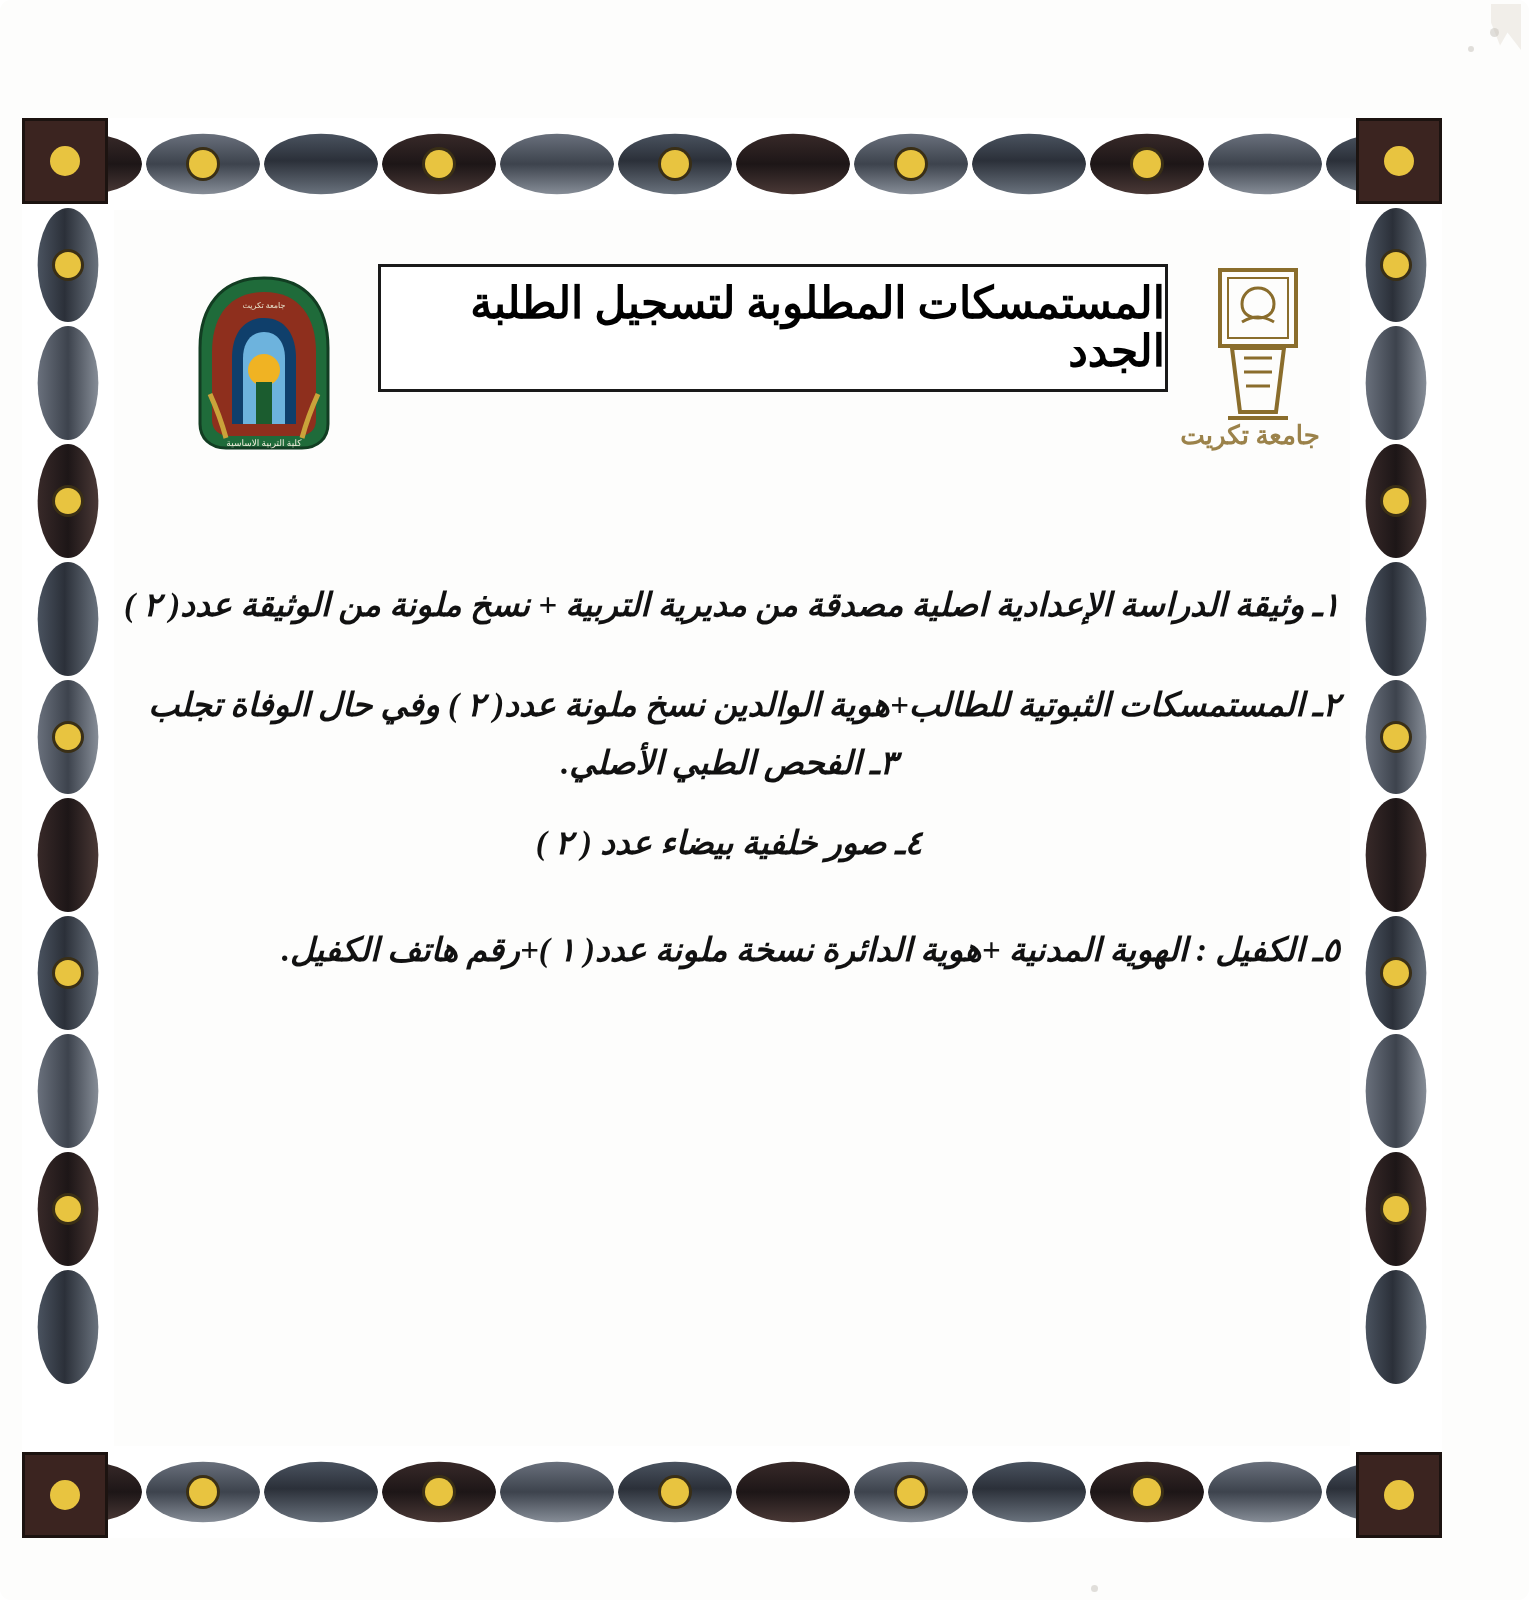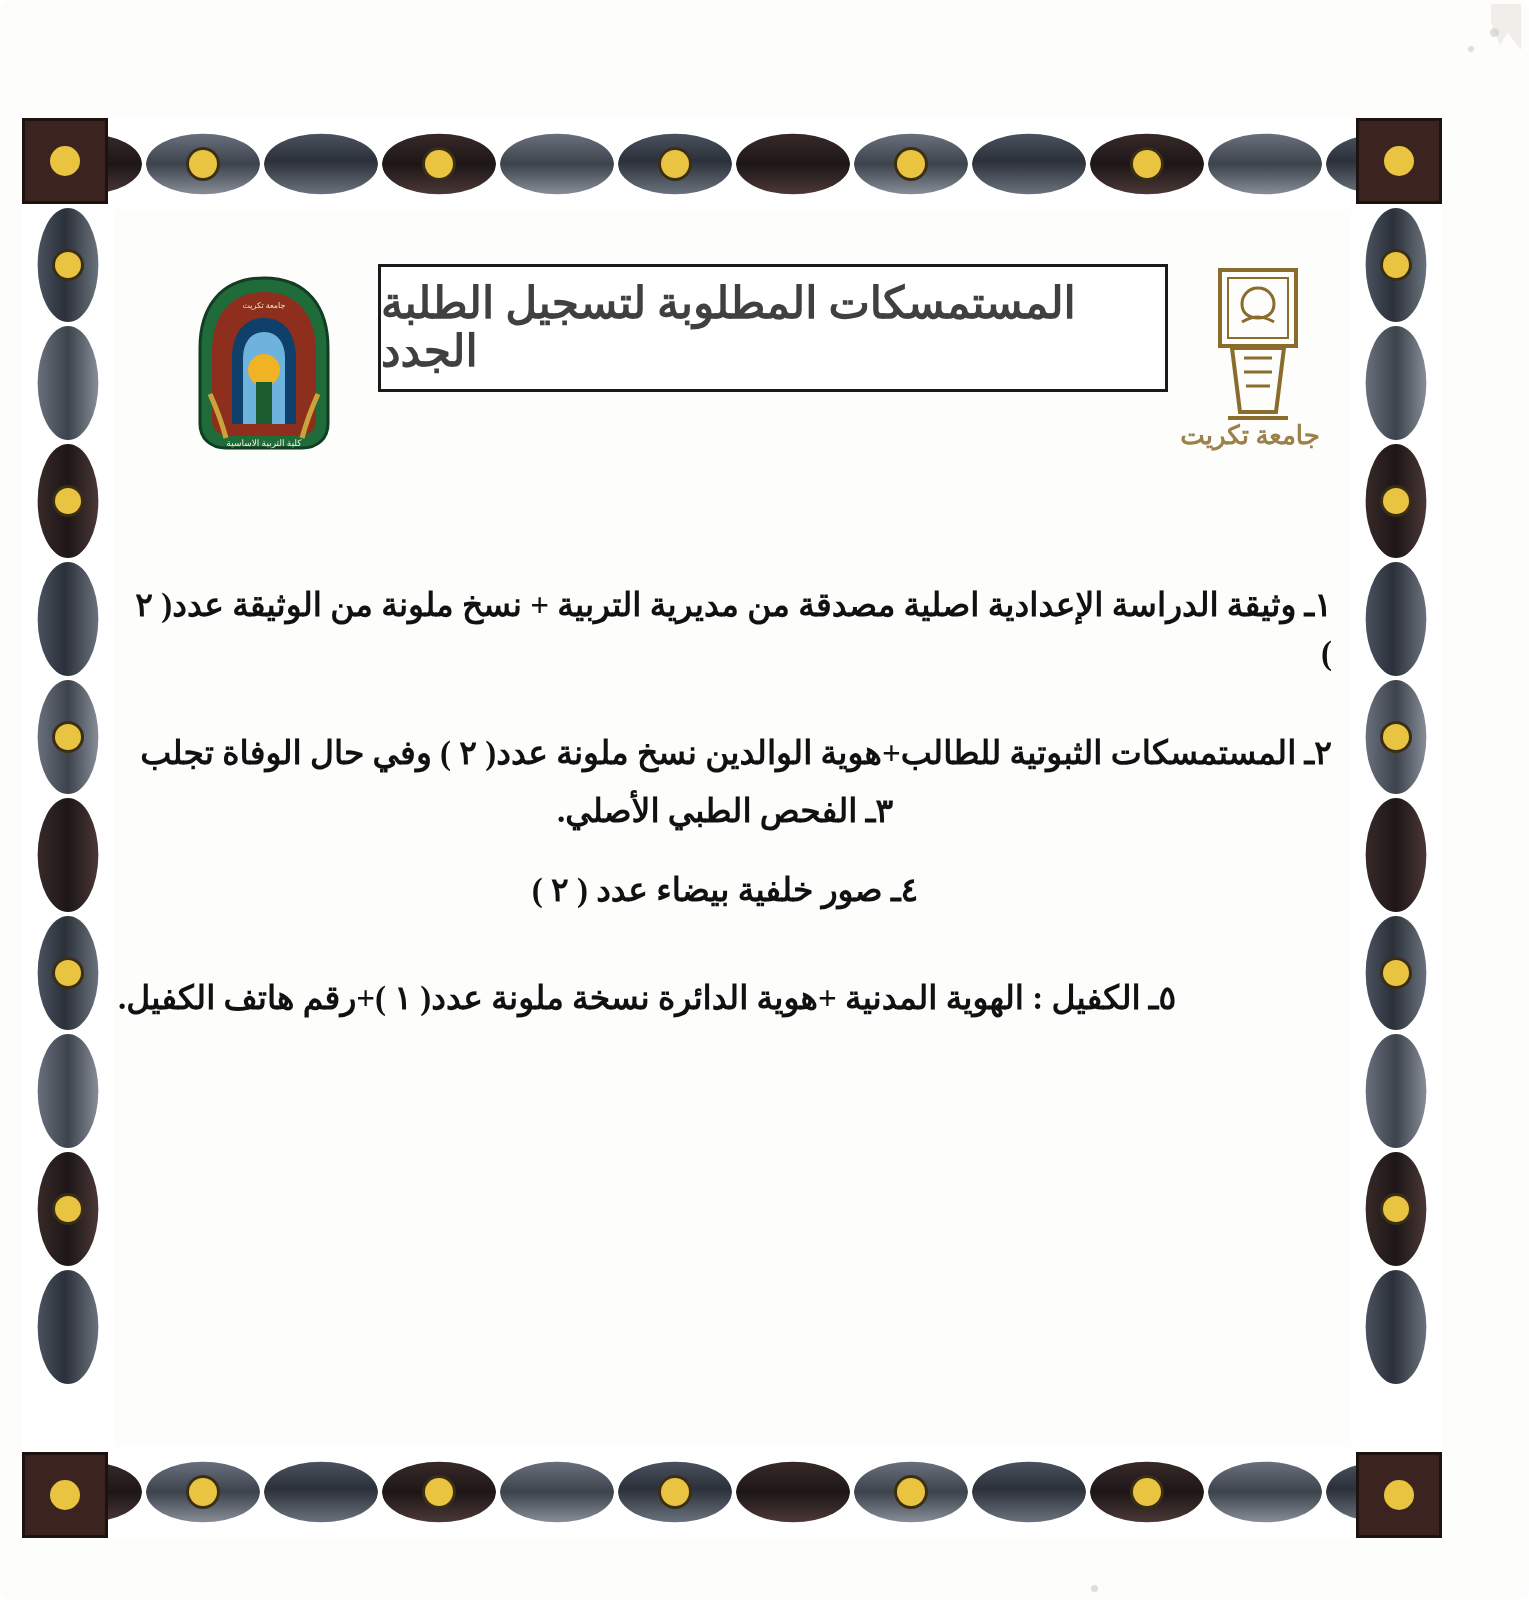--- a/index.html
+++ b/index.html
@@ -172,26 +172,26 @@
     width: 790px;
     height: 128px;
     border: 3px solid #1a1a1a;
     box-sizing: border-box;
     display: flex;
     align-items: center;
     justify-content: center;
     background: #fff;
   }
   .title-text {
-    color: #404040;
+    color: #000000;
     font-size: 44px;
     font-weight: bold;
     letter-spacing: 0;
     line-height: 1.1;
-    text-align: left;
+    text-align: right;
     font-family: "Liberation Serif", "DejaVu Serif", serif;
   }
 
   
   .emblem {
     position: absolute;
     left: 62px;
     top: 52px;
     width: 168px;
     height: 180px;
@@ -216,38 +216,39 @@
     color: #8a6d2c;
     font-size: 26px;
     font-weight: bold;
     opacity: .85;
   }
 
   
   .req-list {
     position: absolute;
     top: 360px;
-    right: 16px;
+    right: 8px;
     left: 0;
+    font-style: italic;
   }
   .req-item {
     color: #111;
     font-weight: bold;
     font-size: 33px;
     line-height: 1.45;
     margin-bottom: 46px;
     direction: rtl;
     font-family: "Liberation Serif", "DejaVu Serif", serif;
   }
   .req-item.i1 { text-align: right; font-size: 33px; margin-bottom: 52px; }
   .req-item.i2 { text-align: right; font-size: 33px; margin-bottom: 10px; }
   .req-item.i2b { text-align: center; font-size: 33px; margin-bottom: 56px; }
   .req-item.i3 { text-align: center; margin-bottom: 32px; }
   .req-item.i4 { text-align: center; margin-bottom: 60px; }
-  .req-item.i5 { text-align: left; margin-bottom: 56px; }
+  .req-item.i5 { text-align: right; margin-bottom: 56px; }
   .req-item.i6 { text-align: center; margin-bottom: 10px; }
 
   .latin { font-family: "Liberation Serif", serif; }
 
   
   .tear {
     position: absolute;
     right: 8px;
     top: 4px;
     width: 30px;

